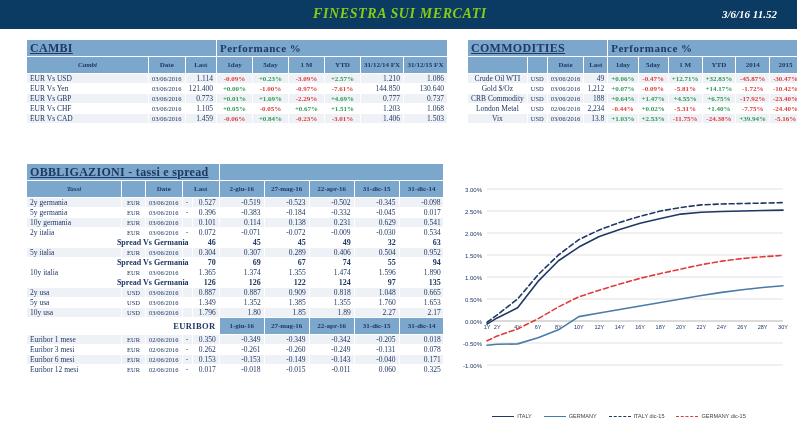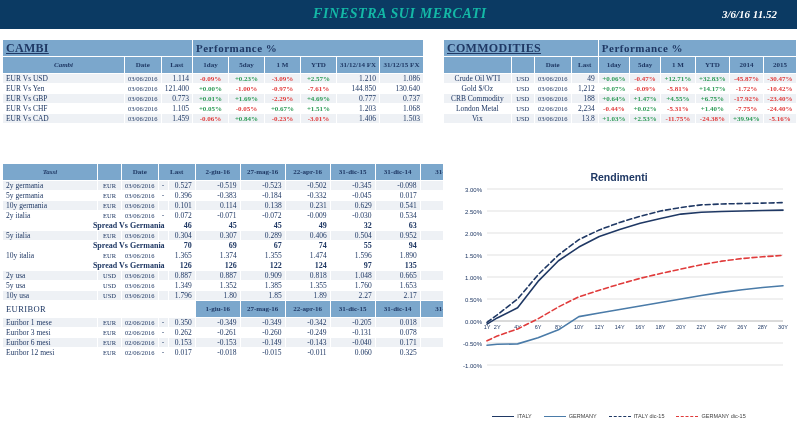--- a/index.html
+++ b/index.html
@@ -19,35 +19,35 @@
   
   .titlebar {
     position: absolute; left: 0; top: 0;
     width: 797px; height: 30px;
     background: #0b3a63;
     border-bottom: 1px solid #ffffff;
   }
   .titlebar .maintitle {
     position: absolute; left: 3px; right: 0; top: 6px;
     text-align: center;
-    color: #14b8a6;
+    color: #84cc16;
     font-family: "Liberation Serif", serif;
     font-style: italic; font-weight: bold;
     font-size: 14px; letter-spacing: 0.6px;
   }
   .titlebar .stamp {
     position: absolute; right: 20px; top: 8px;
     color: #ffffff;
     font-family: "Liberation Serif", serif;
     font-style: italic; font-weight: bold;
     font-size: 11px;
   }
 
   
-  .panel { position: absolute; }
+  .panel { position: absolute; margin-left: 24px; }
   table.fin {
     border-collapse: collapse;
     table-layout: fixed;
     font-family: "Liberation Serif", serif;
     color: #1f3864;
   }
   table.fin td, table.fin th {
     border: 1px solid #ffffff;
     padding: 0 3px;
     white-space: nowrap;
@@ -119,22 +119,22 @@
   .spread-row td {
     background: #ffffff;
     font-weight: bold;
     font-size: 8px;
     color: #1f3864;
   }
   .spread-lbl { text-align: right; padding-right: 6px; }
 
   .euribor-lbl {
     background: #ffffff;
-    text-align: left;
-    font-weight: normal;
+    text-align: right;
+    font-weight: bold;
     font-size: 8.5px;
     color: #1f3864;
     letter-spacing: 0.4px;
   }
 
   .minus { text-align: left; font-size: 7.5px; color: #1f3864; }
 
   
   .chart-wrap {
     position: absolute;
@@ -370,20 +370,24 @@
           <col style="width:10px">
           <col style="width:27px">
         <col style="width:45px">
           <col style="width:45px">
           <col style="width:45px">
           <col style="width:45px">
           <col style="width:45px">
           <col style="width:58px">
       </colgroup>
       <tbody>
+          <tr>
+        <td class="sect-title" colspan="5">OBBLIGAZIONI - tassi e spread</td>
+        <td class="blank-head" colspan="6"></td>
+      </tr>
       <tr>
         <td class="hdr-sub" style="font-style:italic">Tassi</td>
         <td class="blank-head"></td>
         <td class="hdr-sub">Date</td>
         <td class="hdr-sub" colspan="2">Last</td>
         <td class="hdr-sub">2-giu-16</td>
         <td class="hdr-sub">27-mag-16</td>
         <td class="hdr-sub">22-apr-16</td>
         <td class="hdr-sub">31-dic-15</td>
         <td class="hdr-sub">31-dic-14</td>
@@ -597,21 +601,20 @@
             <td class="cell">-0.011</td>
             <td class="cell">0.060</td>
             <td class="cell">0.325</td>
             <td class="cell">0.556</td>
           </tr>
         </tbody>
     </table>
   </div>
 
   <div class="chart-wrap">
-    <div class="chart-title">Rendimenti</div>
     <svg class="chart-svg" id="chart-svg" width="352" height="264">
         <line x1="44" x2="340" y1="26" y2="26" stroke="#d9d9d9" stroke-width="0.8"></line>
         <text x="39" y="28.5" text-anchor="end" font-size="6" fill="#1f3864" font-family="&quot;Liberation Sans&quot;, sans-serif">3.00%</text>
         <line x1="44" x2="340" y1="48" y2="48" stroke="#d9d9d9" stroke-width="0.8"></line>
         <text x="39" y="50.5" text-anchor="end" font-size="6" fill="#1f3864" font-family="&quot;Liberation Sans&quot;, sans-serif">2.50%</text>
         <line x1="44" x2="340" y1="70" y2="70" stroke="#d9d9d9" stroke-width="0.8"></line>
         <text x="39" y="72.5" text-anchor="end" font-size="6" fill="#1f3864" font-family="&quot;Liberation Sans&quot;, sans-serif">2.00%</text>
         <line x1="44" x2="340" y1="92" y2="92" stroke="#d9d9d9" stroke-width="0.8"></line>
         <text x="39" y="94.5" text-anchor="end" font-size="6" fill="#1f3864" font-family="&quot;Liberation Sans&quot;, sans-serif">1.50%</text>
         <line x1="44" x2="340" y1="114" y2="114" stroke="#d9d9d9" stroke-width="0.8"></line>

